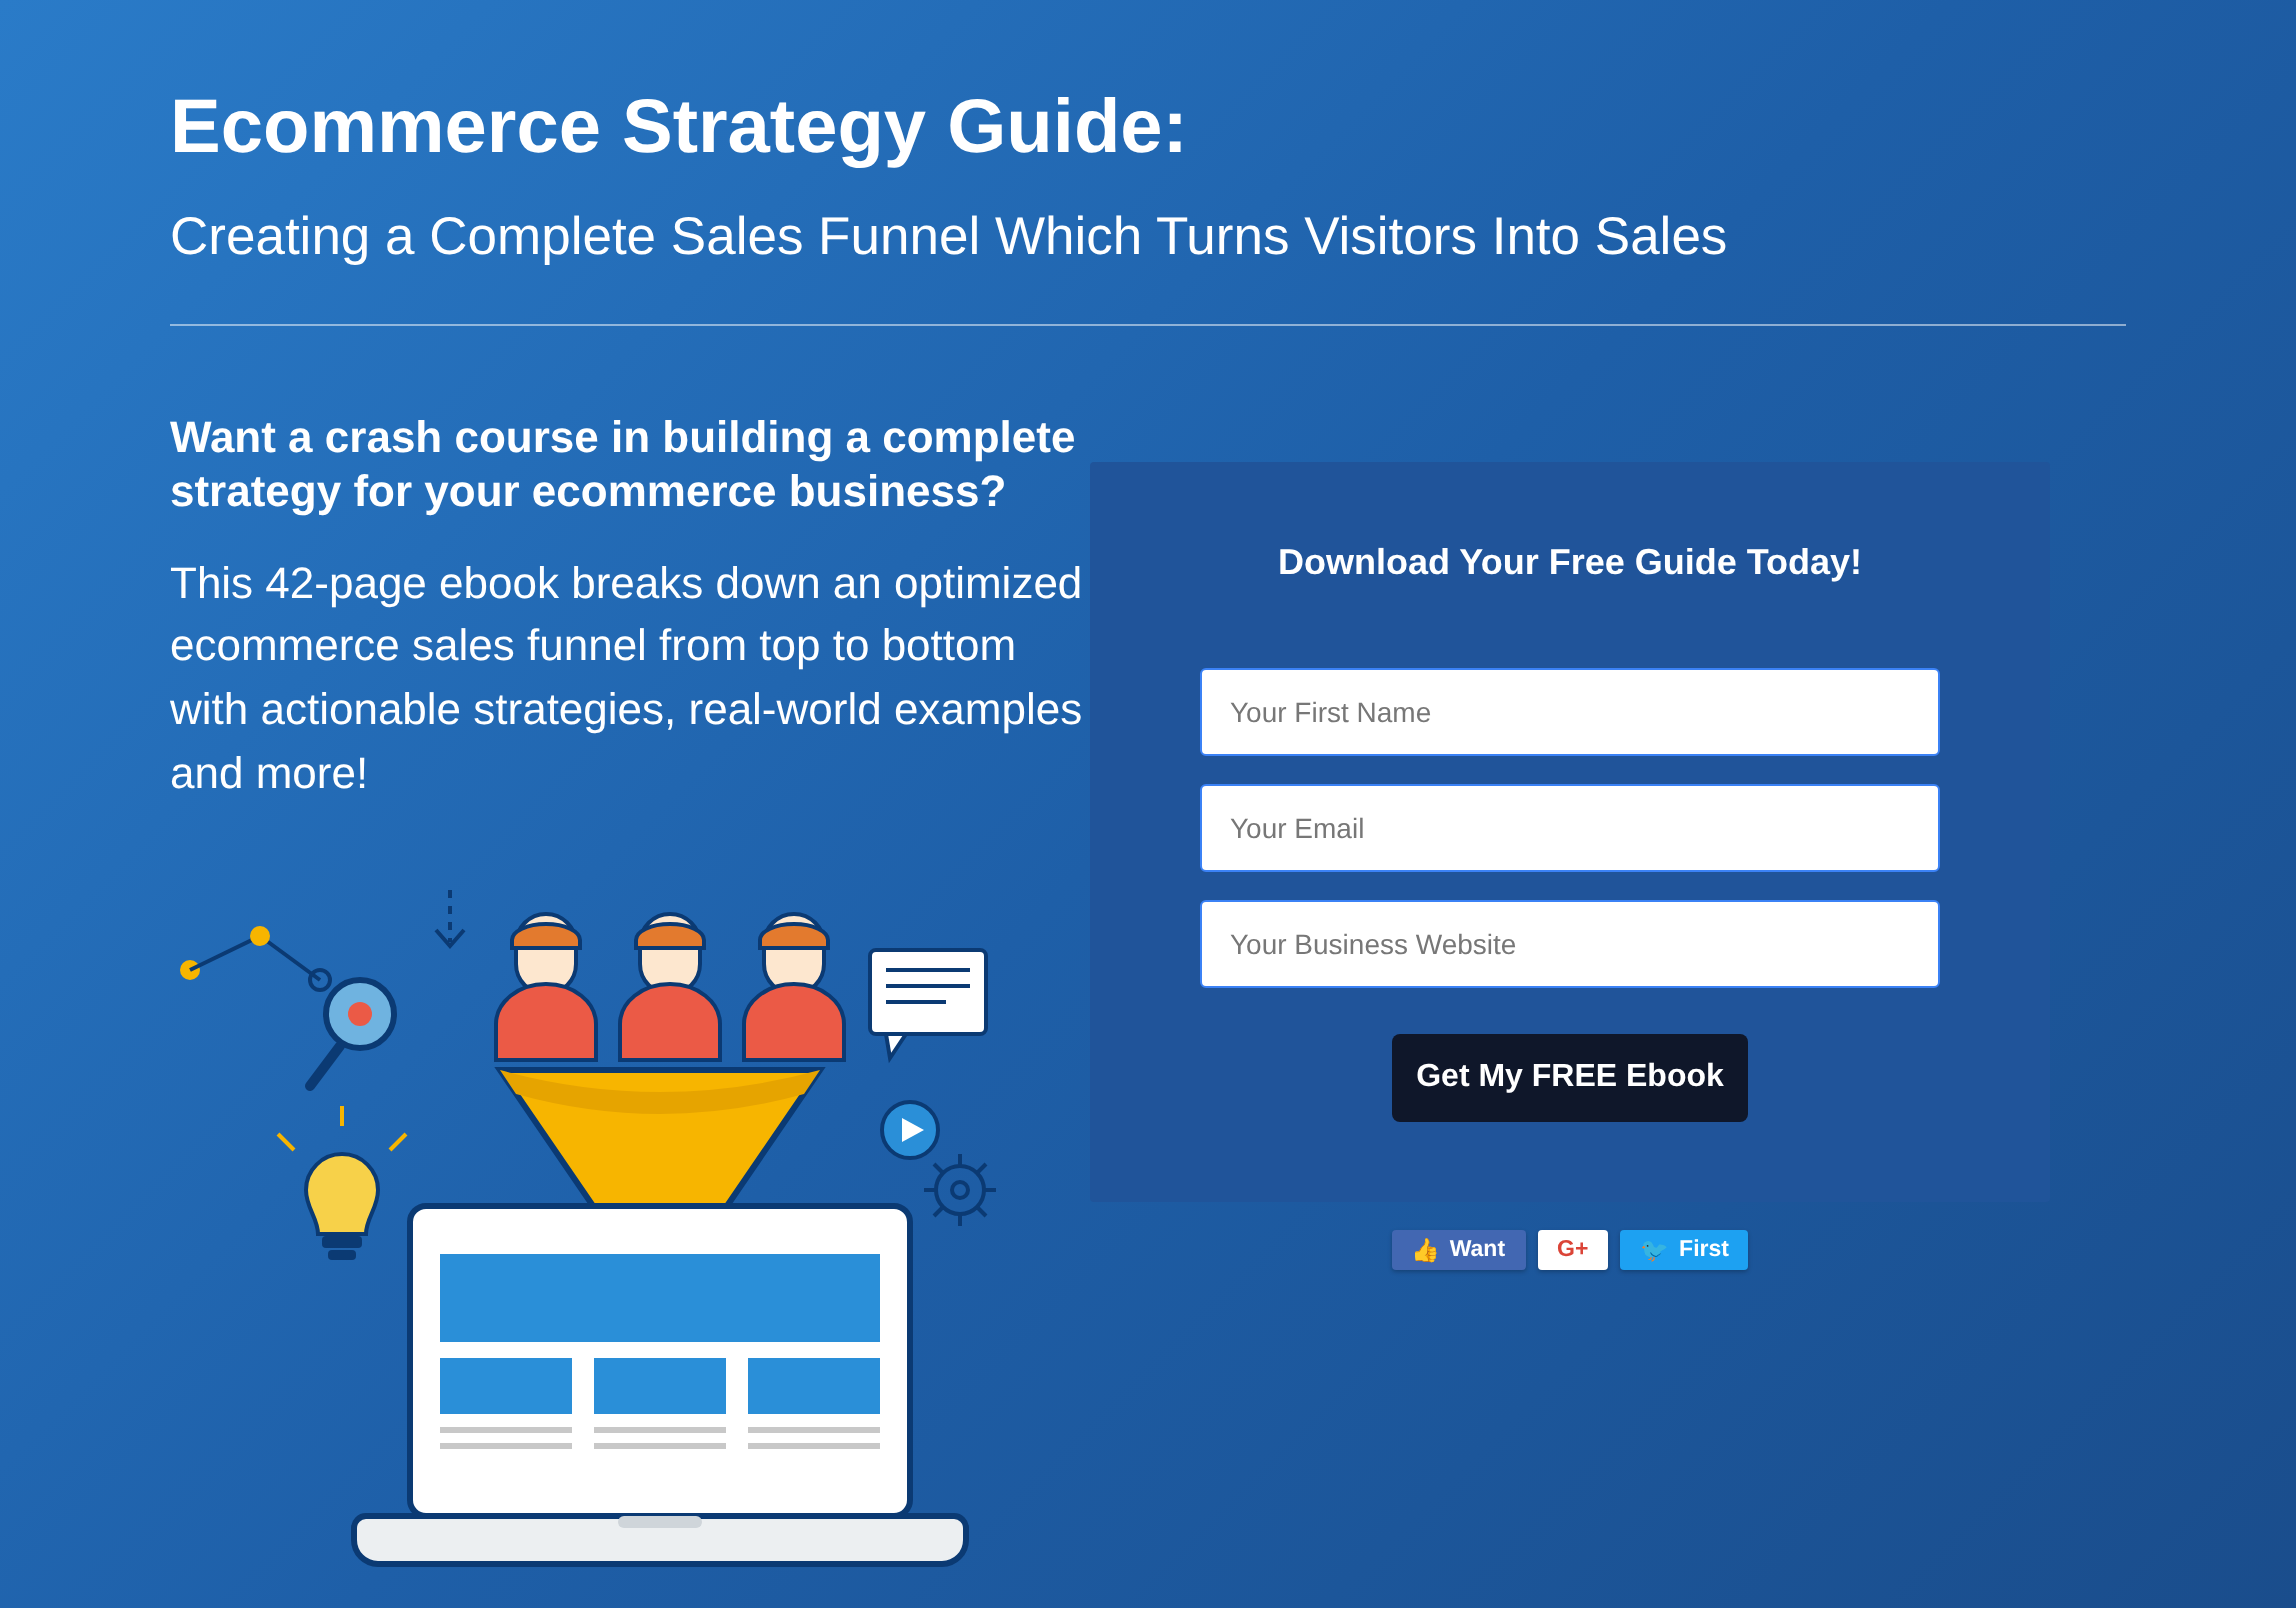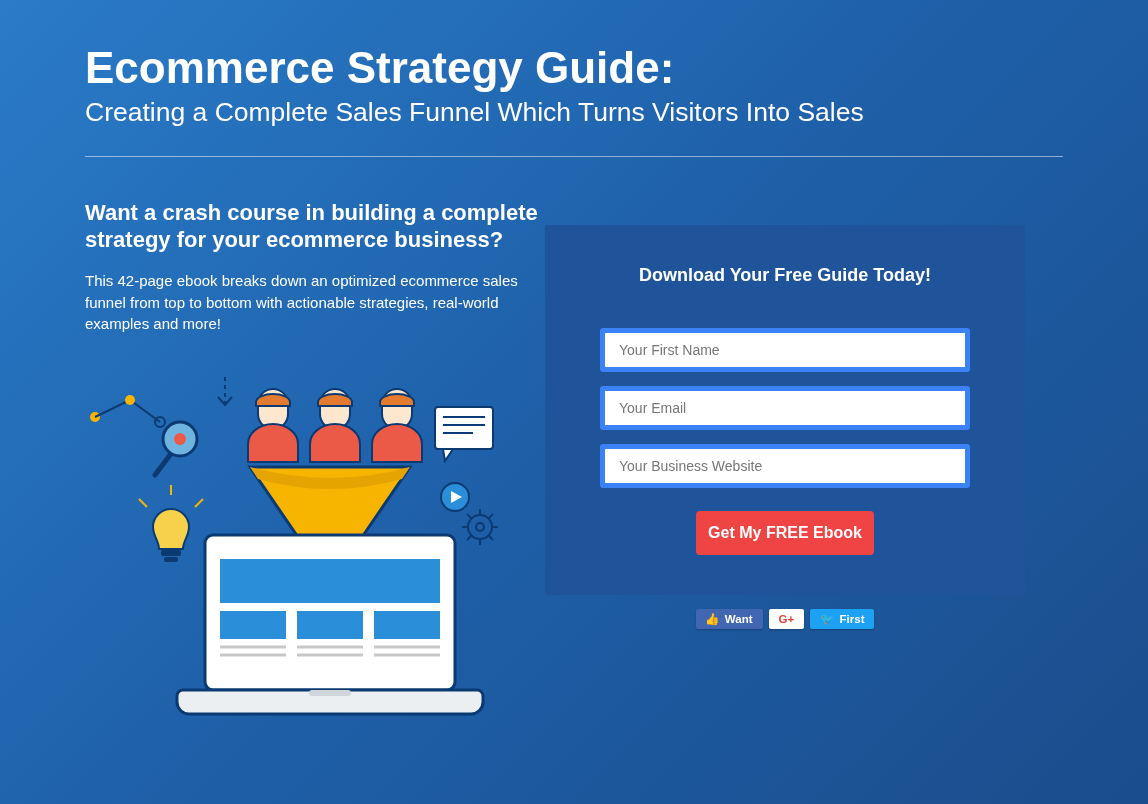--- a/index.html
+++ b/index.html
@@ -4,46 +4,46 @@
 <style>
 *{box-sizing:border-box;margin:0;padding:0}
 body{
   width:1148px;height:804px;
   background:linear-gradient(135deg,#2a7bc8 0%,#1e5fa8 50%,#1a4d8c 100%);
   font-family:"Segoe UI",Arial,sans-serif;
   color:#fff;
   overflow:hidden;
 }
 .container{padding:42px 85px 0 85px}
-.title{font-size:44px;font-weight:700;line-height:1.2}
-.subtitle{font-size:26.5px;font-weight:400;margin-top:2px;margin-bottom:28px}
+.title{font-size:38px;font-weight:700;line-height:1.2}
+.subtitle{font-size:26.5px;font-weight:400;margin-top:15px;margin-bottom:28px}
 .hr{border:none;border-top:1px solid rgba(255,255,255,0.5);margin-bottom:42px}
 .columns{display:flex;}
 .left{flex:1;max-width:460px}
 .question{font-size:22px;font-weight:600;line-height:1.25;margin-bottom:16px}
-.body{font-size:15px;line-height:1.45;font-weight:400}
+.body{font-size:22px;line-height:1.45;font-weight:400}
 .illus{margin-top:32px;margin-left:-10px}
 .right{width:480px}
 .card{
   background:#20549a;
   padding:40px 55px 40px 55px;
   border-radius:2px;
   margin-top:26px;
 }
 .card h3{text-align:center;font-size:18px;font-weight:700;margin-bottom:42px}
 .card input{
   display:block;width:100%;height:44px;
   padding:0 14px;margin-bottom:14px;
-  border:5px solid #3b82f6;border-radius:3px;
+  border:1px solid #3b82f6;border-radius:3px;
   font-size:14px;color:#555;background:#fff;
 }
 .card input::placeholder{color:#777}
 .card button{
   display:block;margin:23px auto 0 auto;
-  background:#ef4444;border:none;color:#fff;
+  background:#0f172a;border:none;color:#fff;
   font-size:16px;font-weight:600;
   padding:13px 12px;border-radius:4px;cursor:pointer;
 }
 .socials{display:flex;justify-content:center;gap:6px;margin-top:14px}
 .socbtn{
   display:inline-flex;align-items:center;gap:5px;
   padding:3px 10px;font-size:11.5px;font-weight:600;
   border-radius:2px;color:#fff;cursor:pointer;
   box-shadow:0 1px 2px rgba(0,0,0,0.25);
 }

